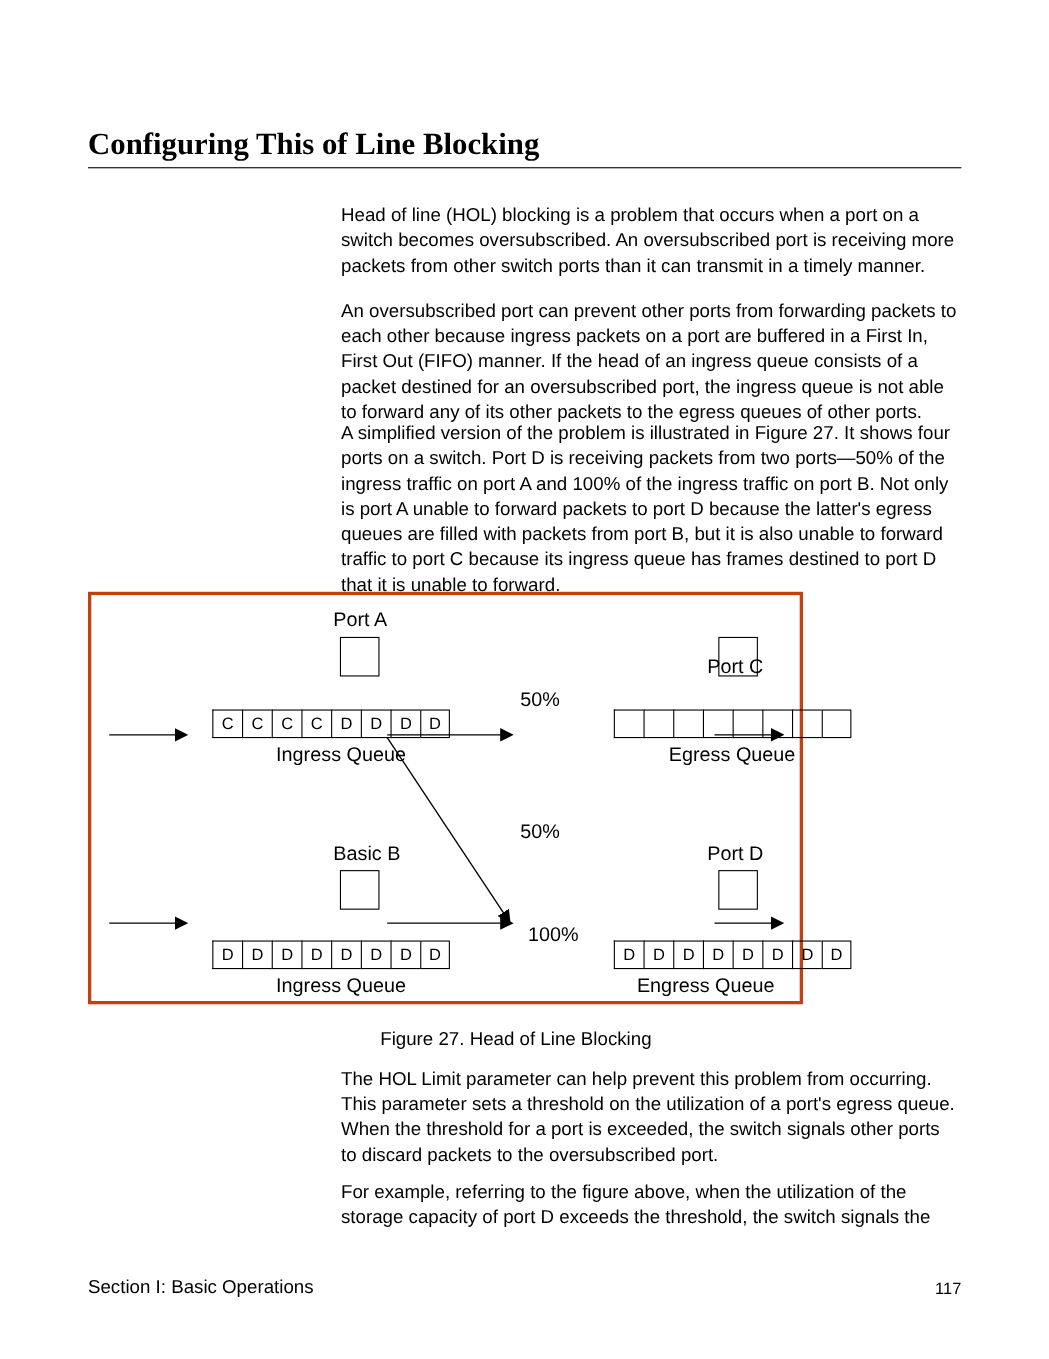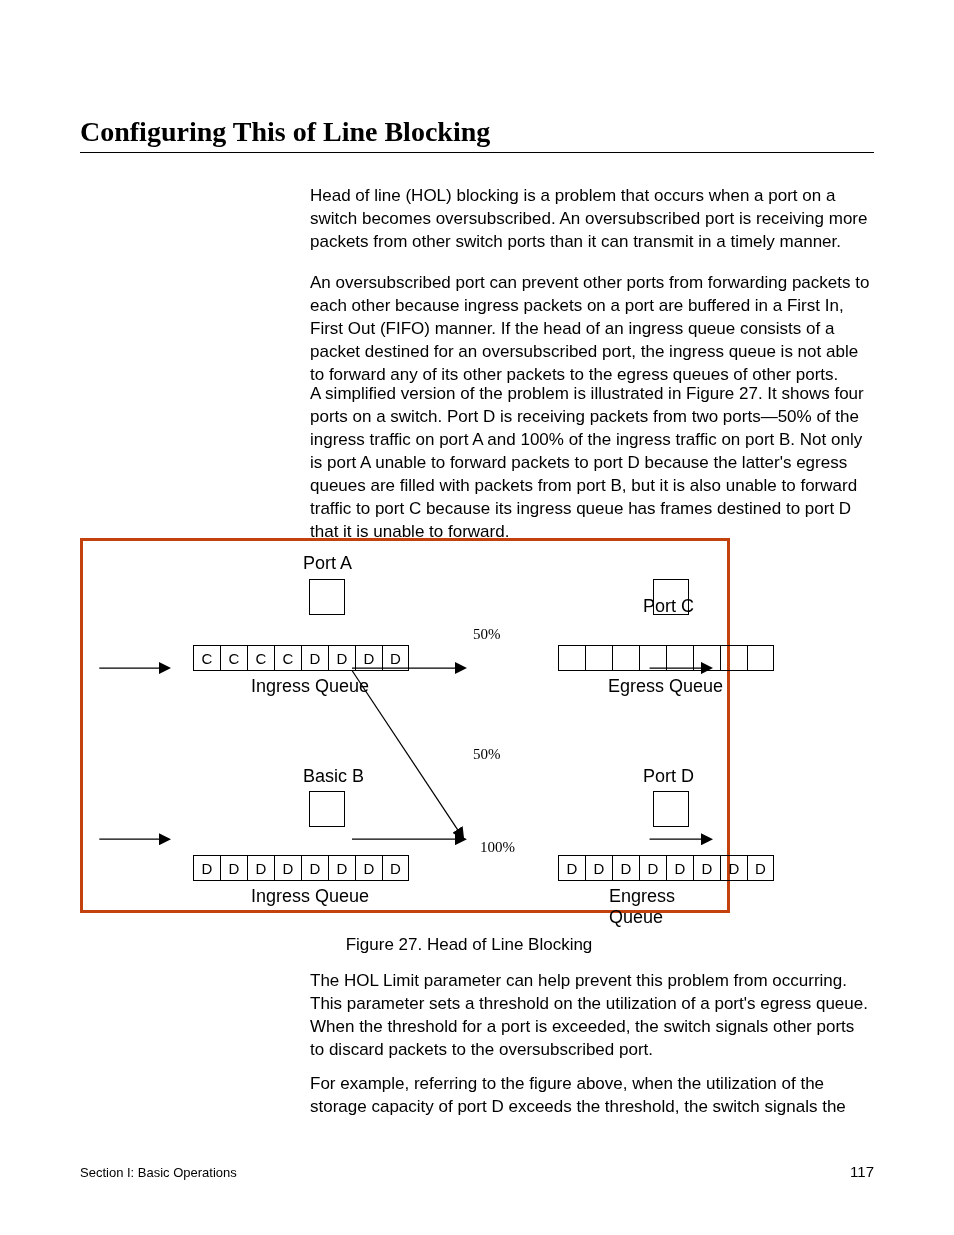--- a/index.html
+++ b/index.html
@@ -12,26 +12,26 @@
   .p2 { top: 272px; }
   .p3 { top: 383px; }
   .figure-box { position: absolute; left: 80px; top: 538px; width: 650px; height: 375px; border: 3px solid #c2410c; }
   .fig { position: relative; width: 100%; height: 100%; font-family: "Segoe UI", Arial, sans-serif; }
   .port-label { position: absolute; font-size: 18px; }
   .port-box { position: absolute; width: 36px; height: 36px; border: 1px solid #000; }
   .queue-row { position: absolute; display: flex; }
   .queue-cell { width: 27px; height: 26px; border: 1px solid #000; border-right: none; display: flex; align-items: center; justify-content: center; font-size: 15px; }
   .queue-cell:last-child { border-right: 1px solid #000; }
   .queue-label { position: absolute; font-size: 18px; }
-  .pct { position: absolute; font-size: 15px; font-family: Liberation Serif, serif; }
+  .pct { position: absolute; font-size: 18px; }
   svg.arrows { position: absolute; left: 0; top: 0; width: 100%; height: 100%; pointer-events: none; }
   .caption { position: absolute; left: 0; width: 938px; top: 935px; text-align: center; font-size: 17px; }
   .p4 { top: 970px; }
   .p5 { top: 1073px; }
-  .footer-left { position: absolute; left: 80px; bottom: 55px; font-size: 13px; }
+  .footer-left { position: absolute; left: 80px; bottom: 55px; font-size: 17px; }
   .footer-right { position: absolute; right: 80px; bottom: 55px; font-size: 15px; }
 </style>
 </head>
 <body>
 
 <div class="page">
 
 
   <div class="title">Configuring This of Line Blocking</div>
 
@@ -111,21 +111,21 @@
       <div class="queue-row" id="queueD" style="left:475px; top:314px;">
           <div class="queue-cell">D</div>
           <div class="queue-cell">D</div>
           <div class="queue-cell">D</div>
           <div class="queue-cell">D</div>
           <div class="queue-cell">D</div>
           <div class="queue-cell">D</div>
           <div class="queue-cell">D</div>
           <div class="queue-cell">D</div>
         </div>
-      <div class="queue-label" style="left:526px; top:345px;">Engress Queue</div>
+      <div class="queue-label" style="left:496px; top:345px;">Engress Queue</div>
 
       <div class="pct" style="left:390px; top:85px;">50%</div>
       <div class="pct" style="left:390px; top:205px;">50%</div>
       <div class="pct" style="left:385px; top:298px;margin-left:12px;">100%</div>
 
     </div>
   </div>
 
   <div class="caption">Figure 27. Head of Line Blocking</div>
 

